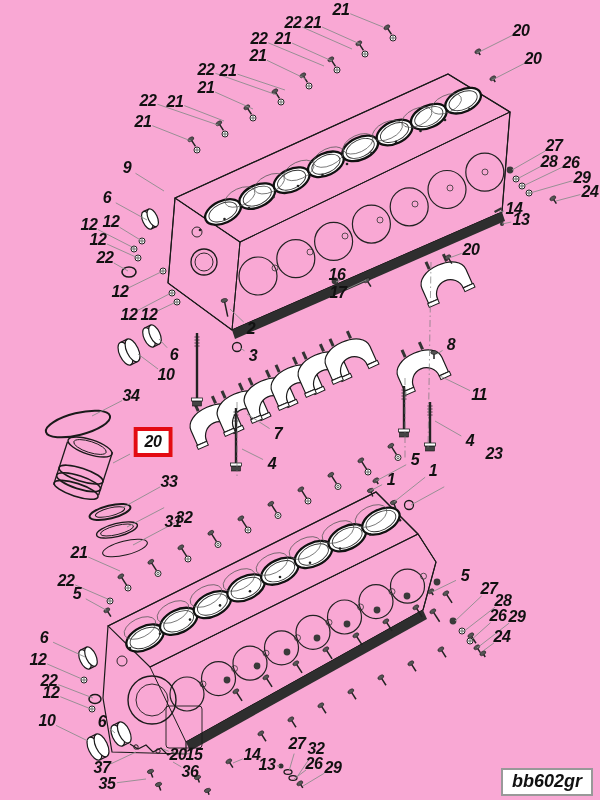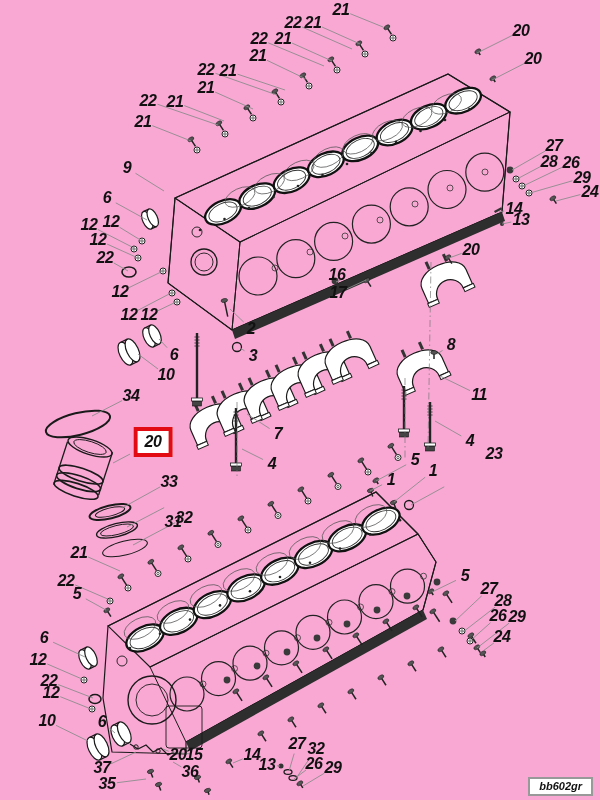--- a/index.html
+++ b/index.html
@@ -25,21 +25,21 @@
     padding:3px 7px;
     z-index:4;
   }
   #figcode{
     position:absolute;
     right:7px;bottom:4px;
     border:2px solid #999;
     background:#fff;
     padding:1px 9px 2px 9px;
     font-weight:bold;
-    font-size:11px;
+    font-size:18px;
     color:#111;
     z-index:5;
   }
   svg .ln{stroke:#1a1a1a;fill:none;}
 </style>
 </head>
 <body>
 
 <div id="stage">
 

